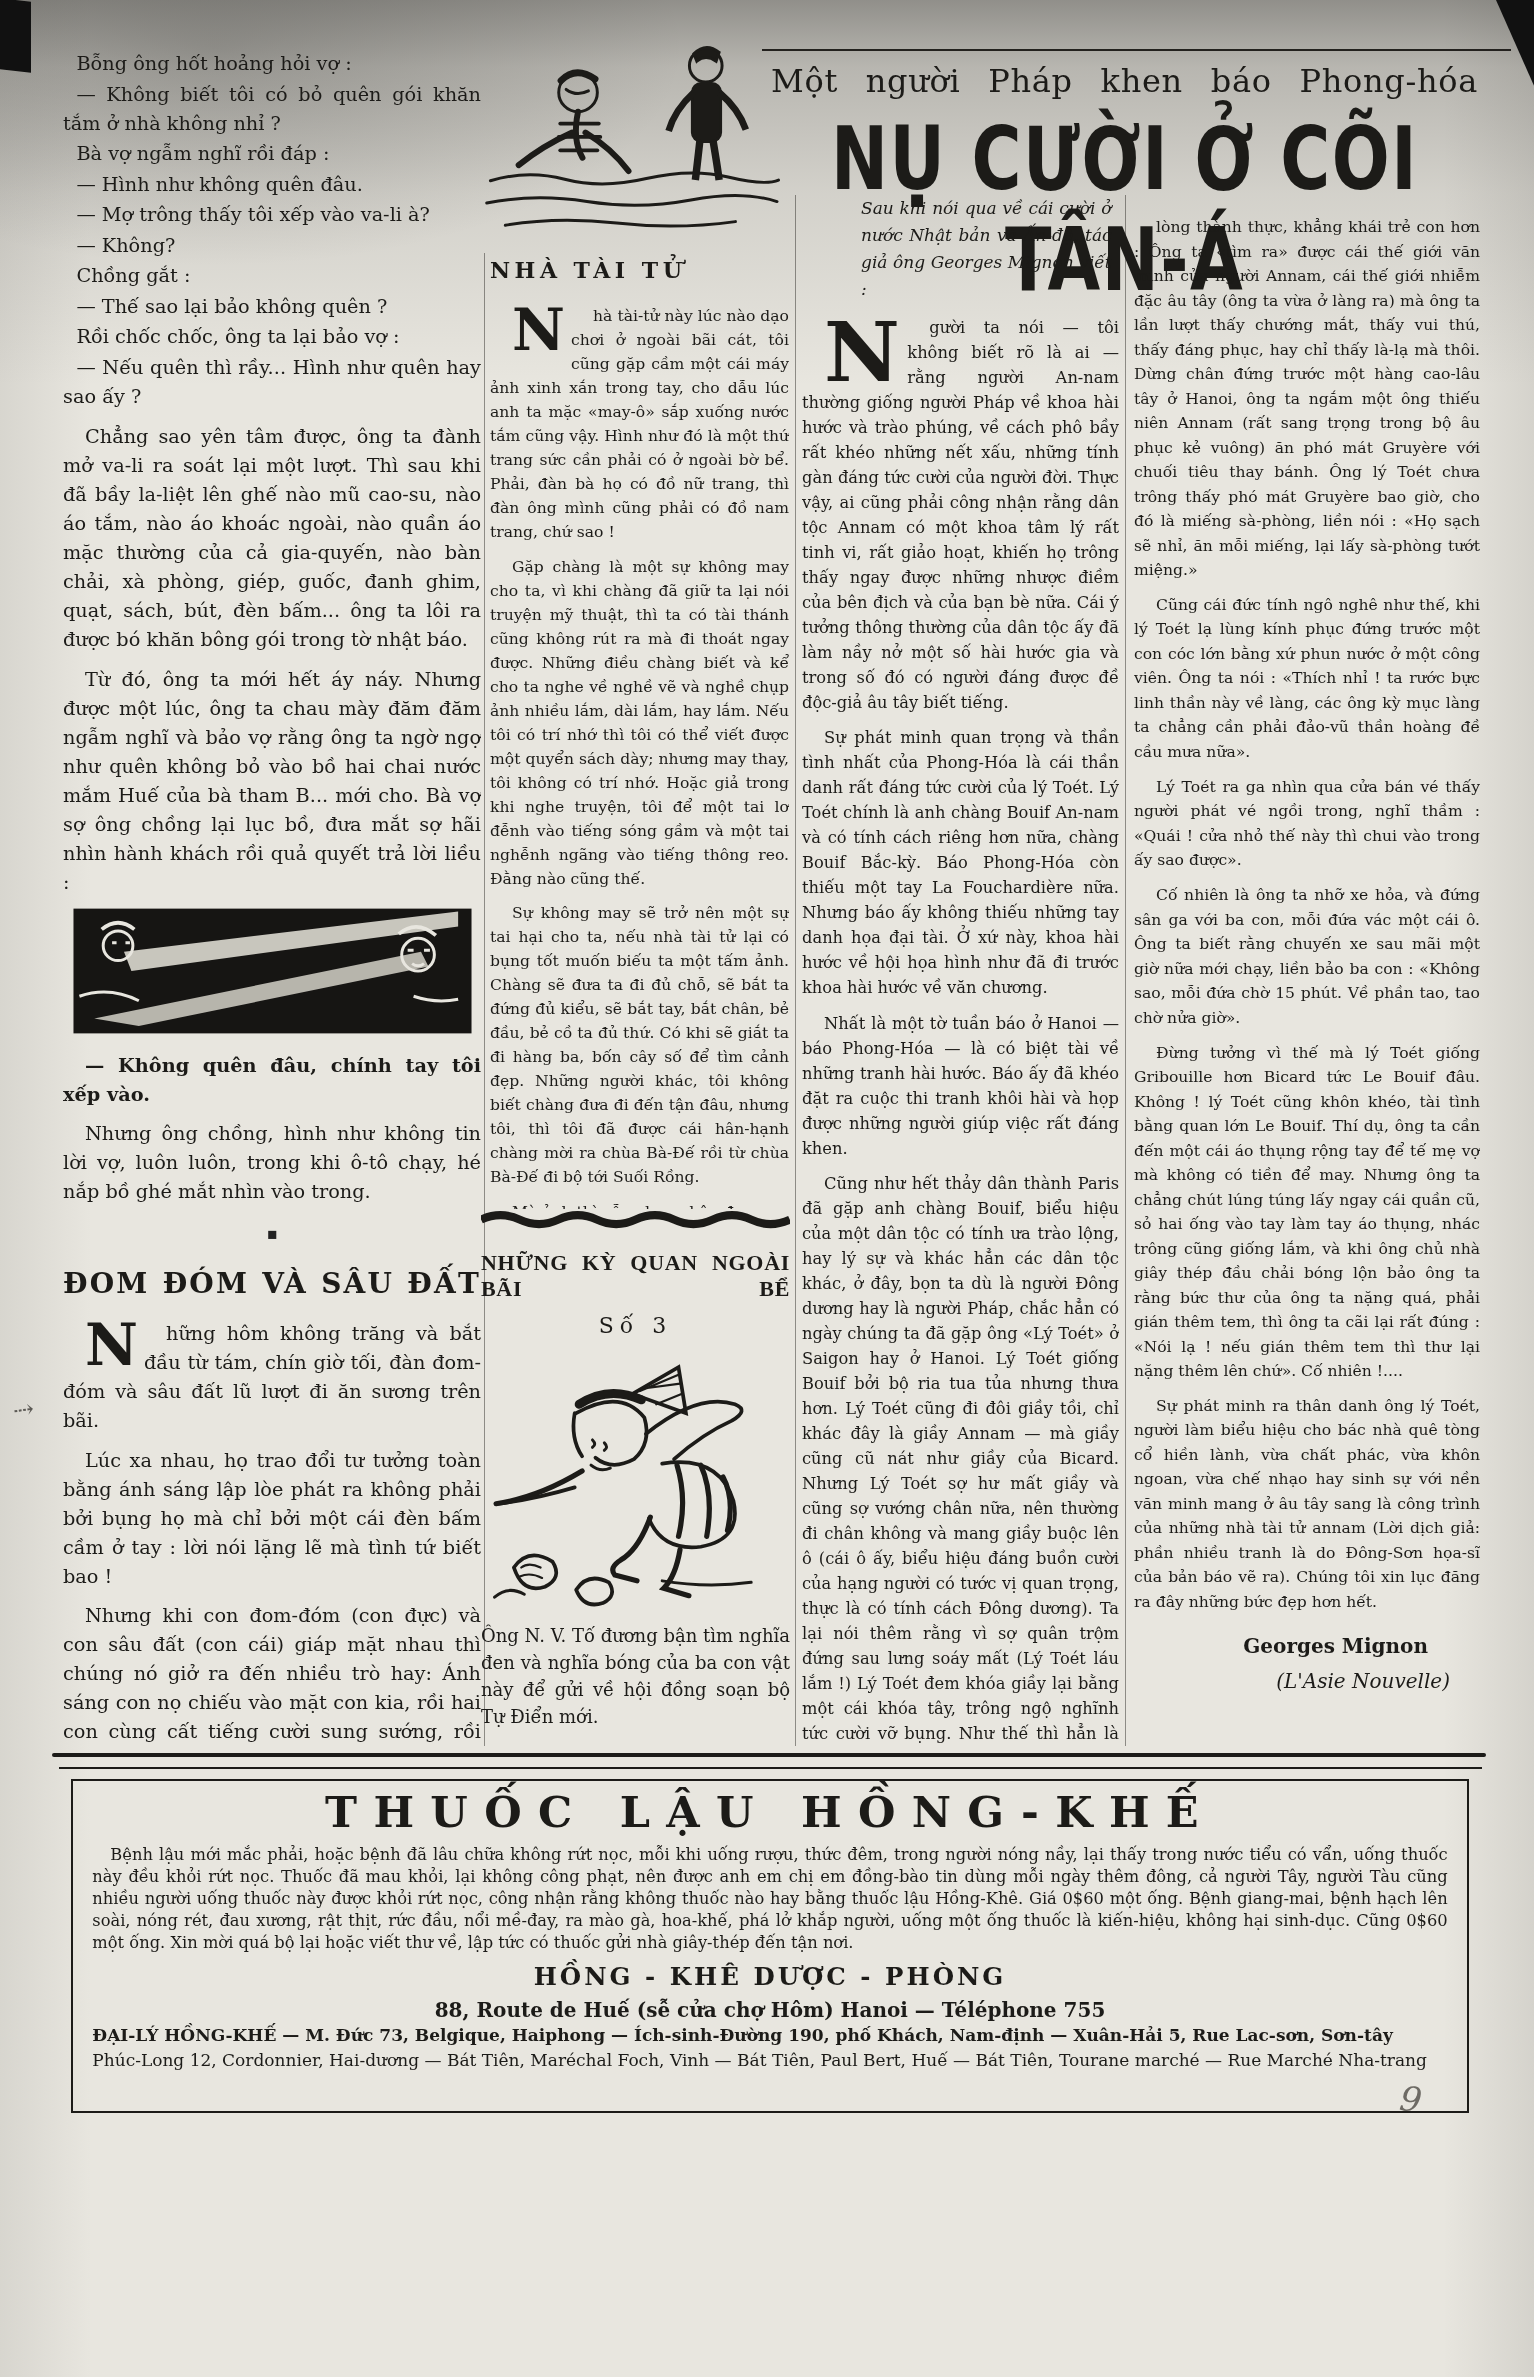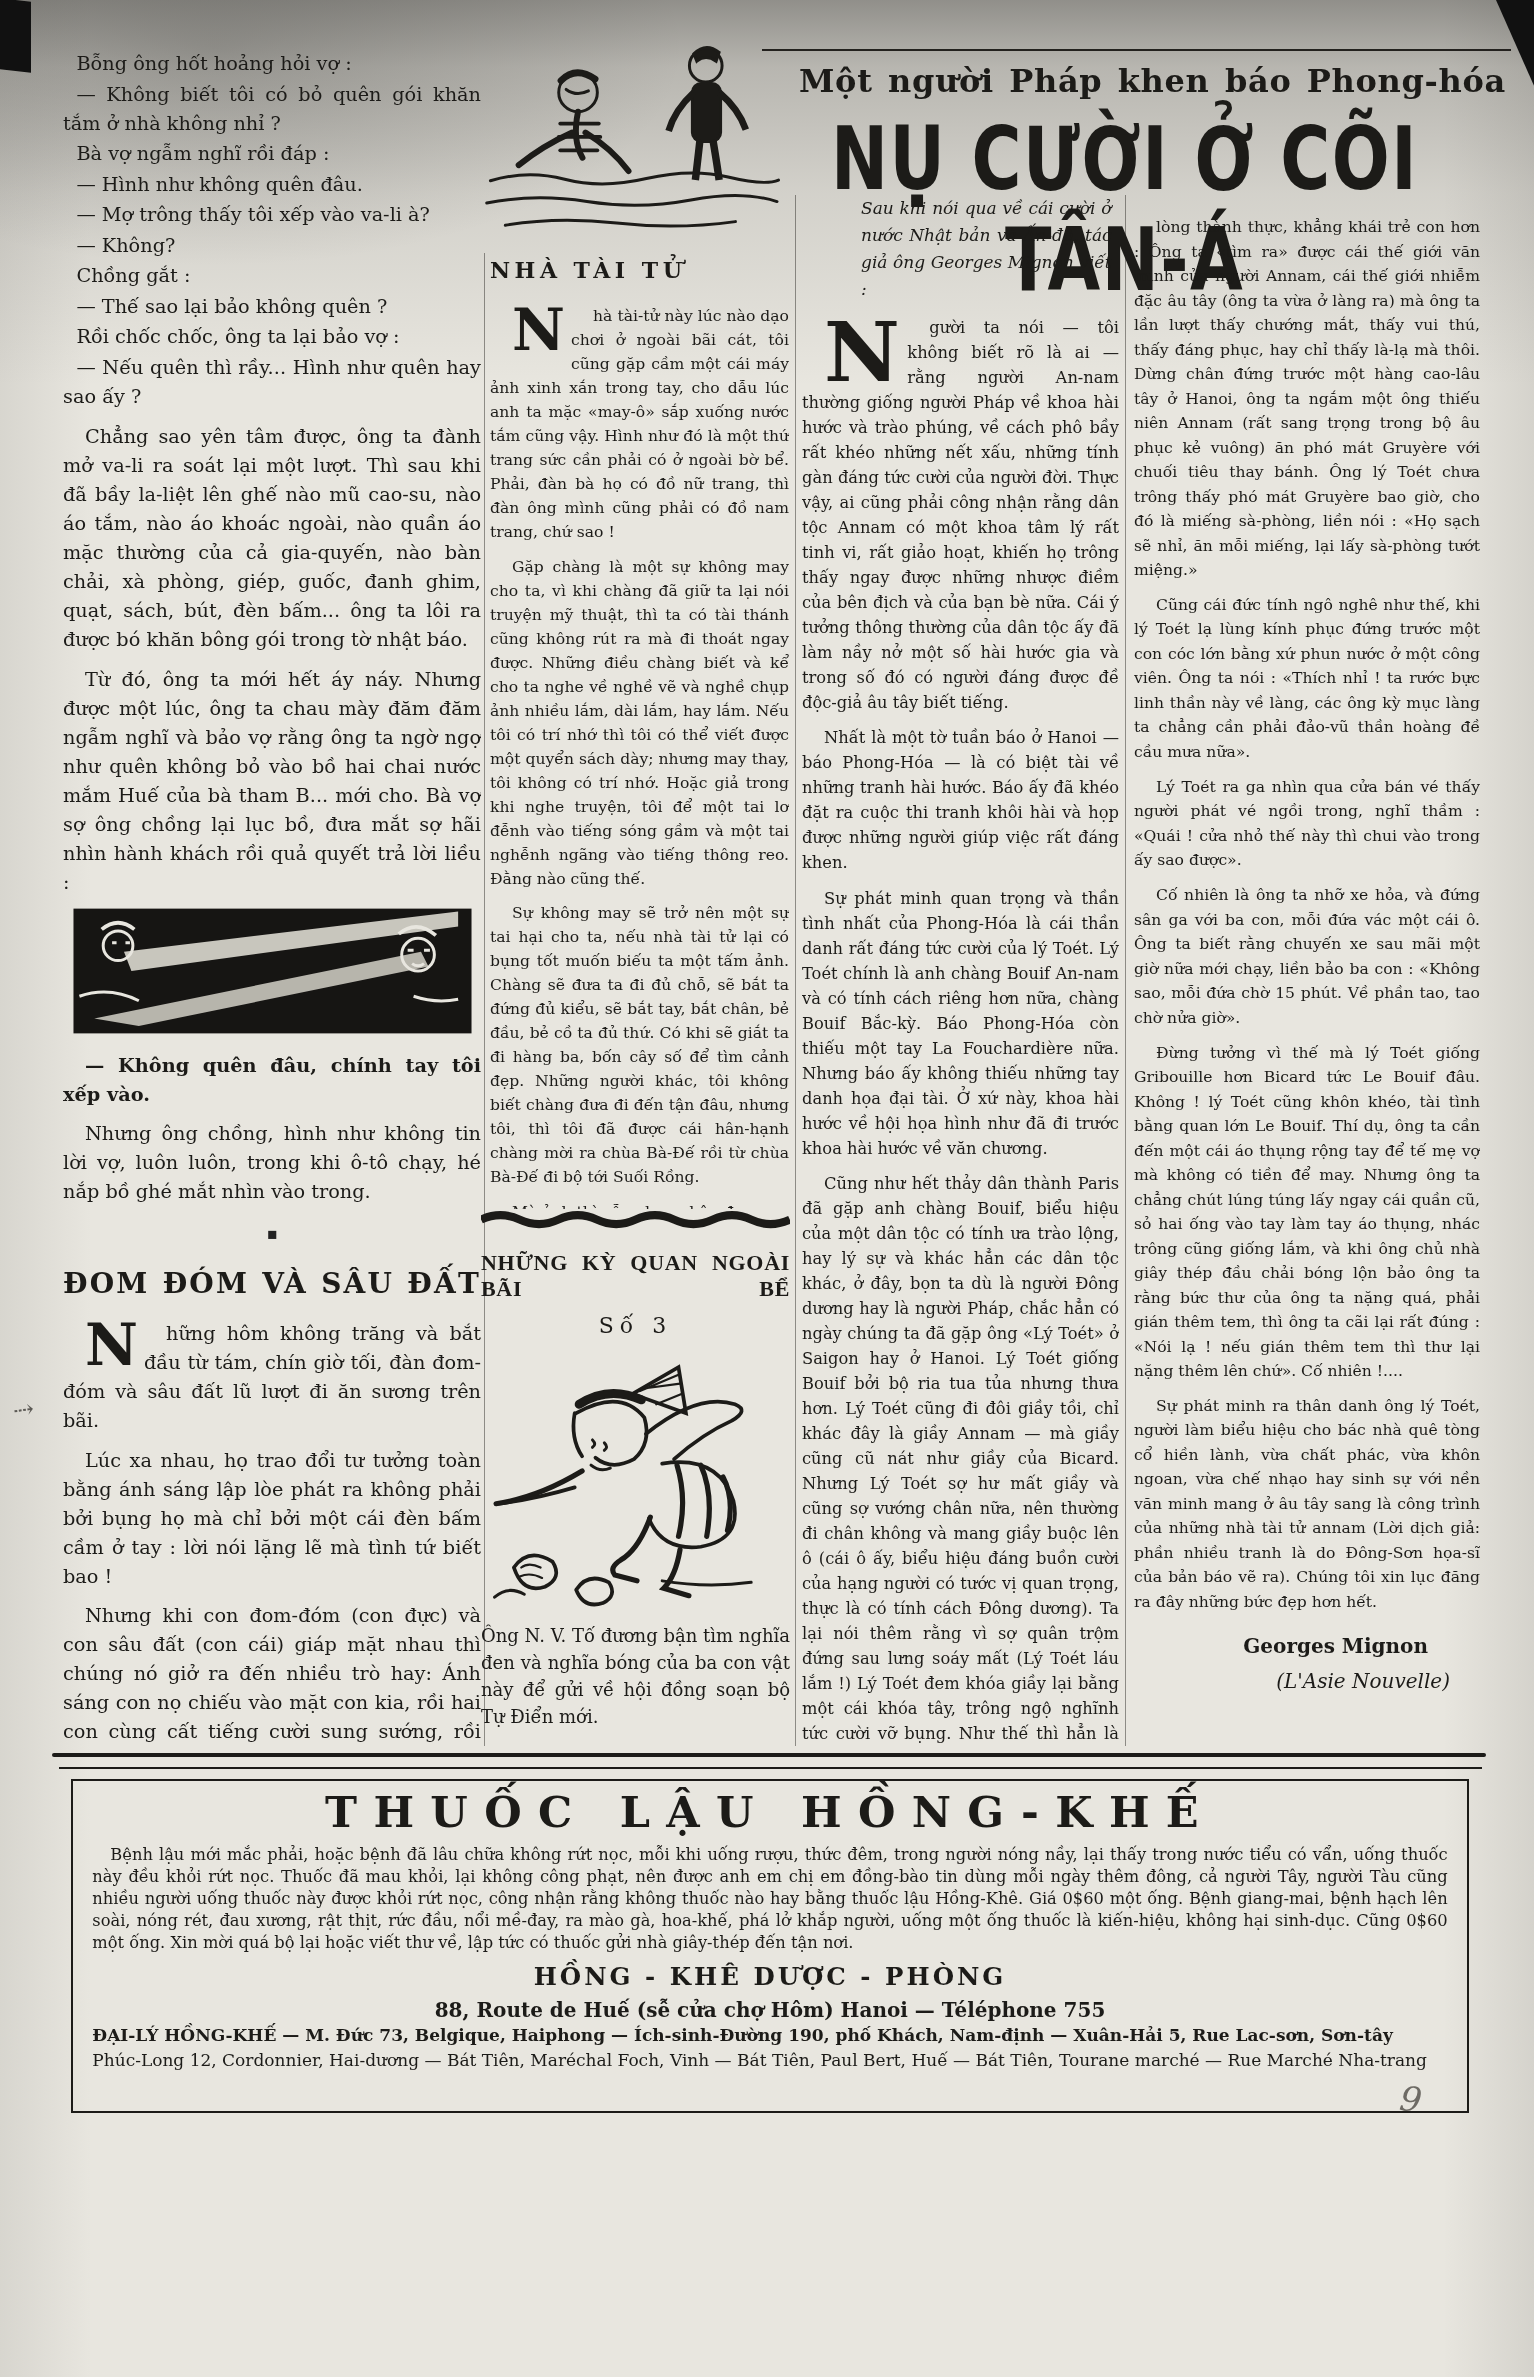--- a/index.html
+++ b/index.html
@@ -17,22 +17,22 @@
       linear-gradient(90deg,rgba(70,68,64,.10),rgba(70,68,64,0) 6%,rgba(70,68,64,0) 94%,rgba(70,68,64,.12));
   }
   .corner-mark{position:absolute;background:#111;}
   .corner-left{left:0;top:0;width:31px;height:71px;transform:skewY(6deg);}
   .corner-right{right:0;top:0;width:39px;height:88px;clip-path:polygon(100% 0,0 0,100% 100%);}
   .vrule{position:absolute;width:0.7px;background:rgba(30,28,25,.45);}
   .hrule{position:absolute;height:1.5px;background:#23211e;}
 
   
   .kicker{position:absolute;left:771px;top:62px;width:707px;
-    font-weight:bold;font-size:32px;letter-spacing:0.7px;
-    text-align:justify;text-align-last:justify;white-space:normal;margin-left:28px;}
+    font-weight:normal;font-size:32px;letter-spacing:0.7px;
+    text-align:justify;text-align-last:justify;white-space:normal;}
   .headline{position:absolute;left:762px;top:108px;width:725px;text-align:center;}
   .headline span{display:inline-block;font-family:"DejaVu Sans","Liberation Sans",sans-serif;
     font-weight:bold;font-size:71px;letter-spacing:1.5px;transform:scale(.96,1.22);transform-origin:center top;}
 
   
   .col{position:absolute;overflow:hidden;text-align:justify;}
   .col p{margin:0 0 10.4px 0;text-indent:22px;}
   .col1{left:63px;top:49px;width:418px;height:1701px;font-size:19.3px;line-height:29px;}
   .col1 .dlg p{margin:0 0 1.5px 0;text-indent:13.4px;}
   .col2a{left:490px;top:251px;width:299px;height:958px;font-size:15.6px;line-height:24px;}
@@ -225,22 +225,22 @@
         </g>
       </svg>
     </figure>
     <div class="caption2">Ông N. V. Tố đương bận tìm nghĩa đen và nghĩa bóng của ba con vật này để gửi về hội đồng soạn bộ Tự Điển mới.</div>
   </div>
 
   <div class="col col3">
     <div class="intro">Sau khi nói qua về cái cười ở nước Nhật bản và Ấn-độ, tác giả ông Georges Mignon viết :</div>
     <div class="dc-big">
         <p>Người ta nói — tôi không biết rõ là ai — rằng người An-nam thường giống người Pháp về khoa hài hước và trào phúng, về cách phô bầy rất khéo những nết xấu, những tính gàn đáng tức cười của người đời. Thực vậy, ai cũng phải công nhận rằng dân tộc Annam có một khoa tâm lý rất tinh vi, rất giảo hoạt, khiến họ trông thấy ngay được những nhược điềm của bên địch và của bạn bè nữa. Cái ý tưởng thông thường của dân tộc ấy đã làm nầy nở một số hài hước gia và trong số đó có người đáng được đề độc-giả âu tây biết tiếng.</p>
+        <p>Sự phát minh quan trọng và thần tình nhất của Phong-Hóa là cái thần danh rất đáng tức cười của lý Toét. Lý Toét chính là anh chàng Bouif An-nam và có tính cách riêng hơn nữa, chàng Bouif Bắc-kỳ. Báo Phong-Hóa còn thiếu một tay La Fouchardière nữa. Nhưng báo ấy không thiếu những tay danh họa đại tài. Ở xứ này, khoa hài hước về hội họa hình như đã đi trước khoa hài hước về văn chương.</p>
         <p>Nhất là một tờ tuần báo ở Hanoi — báo Phong-Hóa — là có biệt tài về những tranh hài hước. Báo ấy đã khéo đặt ra cuộc thi tranh khôi hài và họp được những người giúp việc rất đáng khen.</p>
-        <p>Sự phát minh quan trọng và thần tình nhất của Phong-Hóa là cái thần danh rất đáng tức cười của lý Toét. Lý Toét chính là anh chàng Bouif An-nam và có tính cách riêng hơn nữa, chàng Bouif Bắc-kỳ. Báo Phong-Hóa còn thiếu một tay La Fouchardière nữa. Nhưng báo ấy không thiếu những tay danh họa đại tài. Ở xứ này, khoa hài hước về hội họa hình như đã đi trước khoa hài hước về văn chương.</p>
         <p>Cũng như hết thảy dân thành Paris đã gặp anh chàng Bouif, biểu hiệu của một dân tộc có tính ưa trào lộng, hay lý sự và khác hẳn các dân tộc khác, ở đây, bọn ta dù là người Đông dương hay là người Pháp, chắc hẳn có ngày chúng ta đã gặp ông «Lý Toét» ở Saigon hay ở Hanoi. Lý Toét giống Bouif bởi bộ ria tua tủa nhưng thưa hơn. Lý Toét cũng đi đôi giầy tồi, chỉ khác đây là giầy Annam — mà giầy cũng cũ nát như giầy của Bicard. Nhưng Lý Toét sợ hư mất giầy và cũng sợ vướng chân nữa, nên thường đi chân không và mang giầy buộc lên ô (cái ô ấy, biểu hiệu đáng buồn cười của hạng người có tước vị quan trọng, thực là có tính cách Đông dương). Ta lại nói thêm rằng vì sợ quân trộm đứng sau lưng soáy mất (Lý Toét láu lắm !) Lý Toét đem khóa giầy lại bằng một cái khóa tây, trông ngộ nghĩnh tức cười vỡ bụng. Như thế thì hẳn là giầy không bay đi đằng nào được.</p>
       </div>
   </div>
 
   <div class="col col4">
     <div>
         <p>lòng thành thực, khẳng khái trẻ con hơn : Ông ta «tìm ra» được cái thế giới văn minh của người Annam, cái thế giới nhiễm đặc âu tây (ông ta vừa ở làng ra) mà ông ta lần lượt thấy chướng mắt, thấy vui thú, thấy đáng phục, hay chỉ thấy là-lạ mà thôi. Dừng chân đứng trước một hàng cao-lâu tây ở Hanoi, ông ta ngắm một ông thiếu niên Annam (rất sang trọng trong bộ âu phục kẻ vuông) ăn phó mát Gruyère với chuối tiêu thay bánh. Ông lý Toét chưa trông thấy phó mát Gruyère bao giờ, cho đó là miếng sà-phòng, liền nói : «Họ sạch sẽ nhỉ, ăn mỗi miếng, lại lấy sà-phòng tướt miệng.»</p>
         <p>Cũng cái đức tính ngô nghê như thế, khi lý Toét lạ lùng kính phục đứng trước một con cóc lớn bằng xứ phun nước ở một công viên. Ông ta nói : «Thích nhỉ ! ta rước bực linh thần này về làng, các ông kỳ mục làng ta chẳng cần phải đảo-vũ thần hoàng đề cầu mưa nữa».</p>
         <p>Lý Toét ra ga nhìn qua cửa bán vé thấy người phát vé ngồi trong, nghĩ thầm : «Quái ! cửa nhỏ thế này thì chui vào trong ấy sao được».</p>
         <p>Cố nhiên là ông ta nhỡ xe hỏa, và đứng sân ga với ba con, mỗi đứa vác một cái ô. Ông ta biết rằng chuyến xe sau mãi một giờ nữa mới chạy, liền bảo ba con : «Không sao, mỗi đứa chờ 15 phút. Về phần tao, tao chờ nửa giờ».</p>

